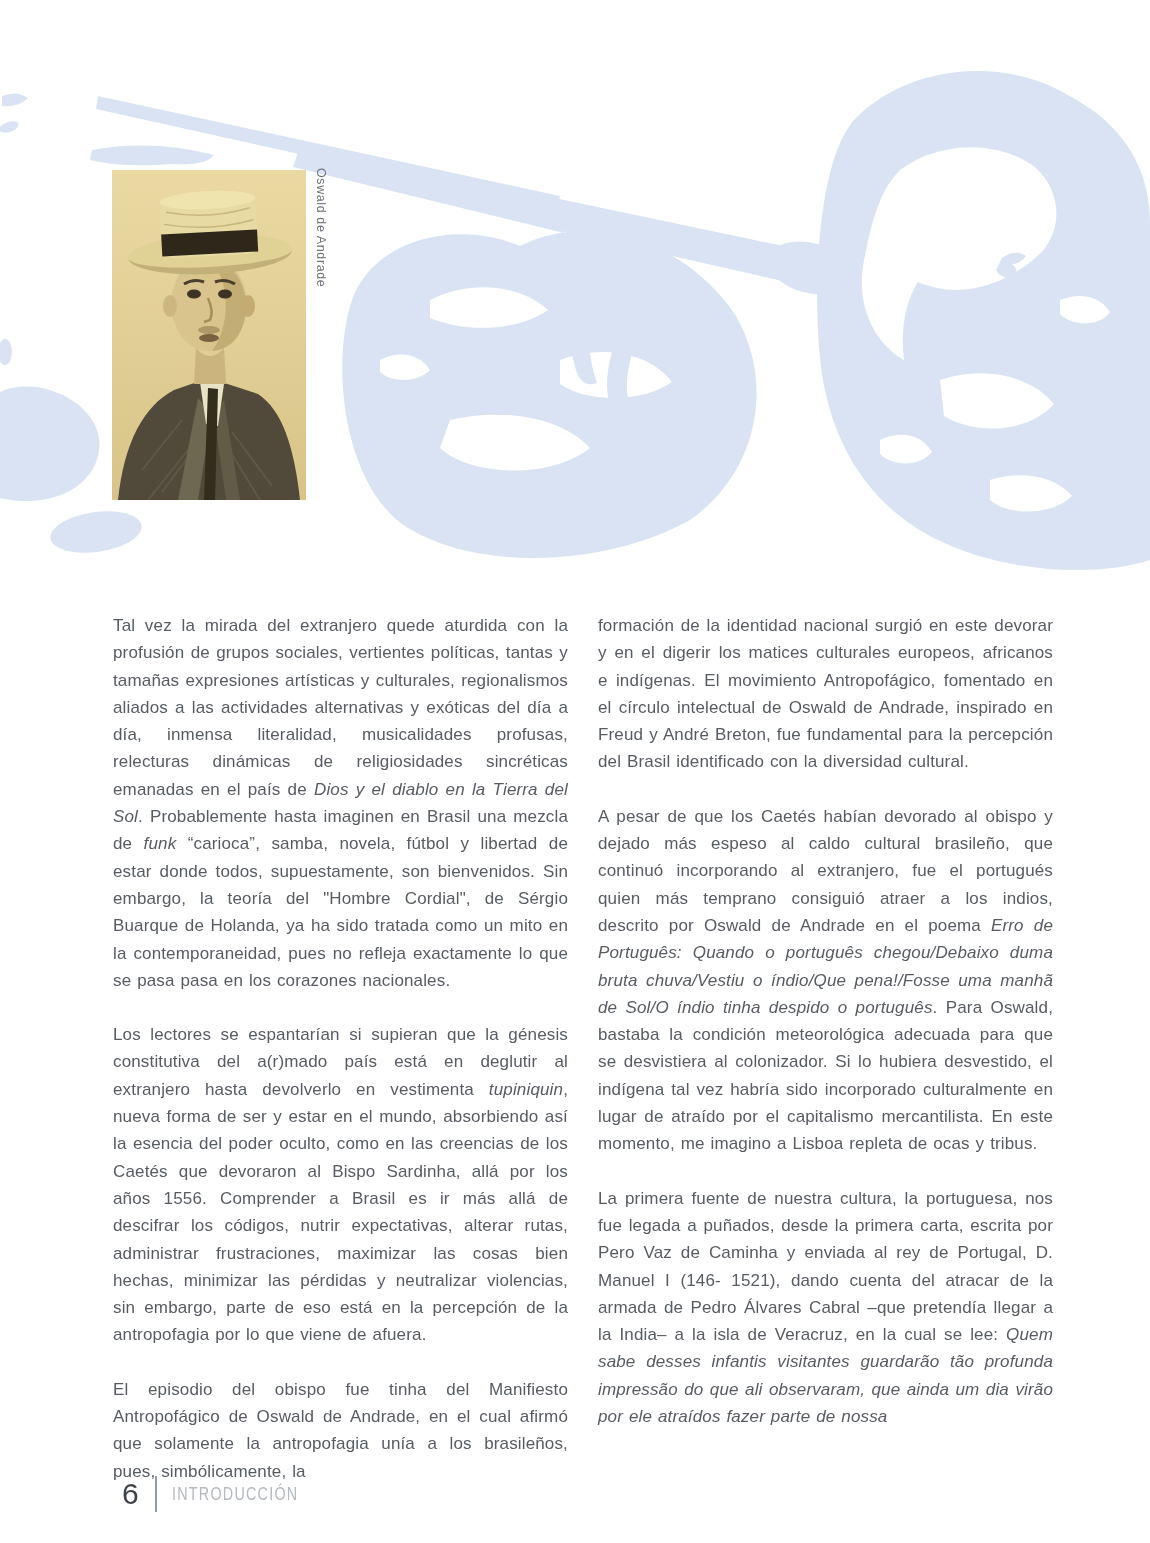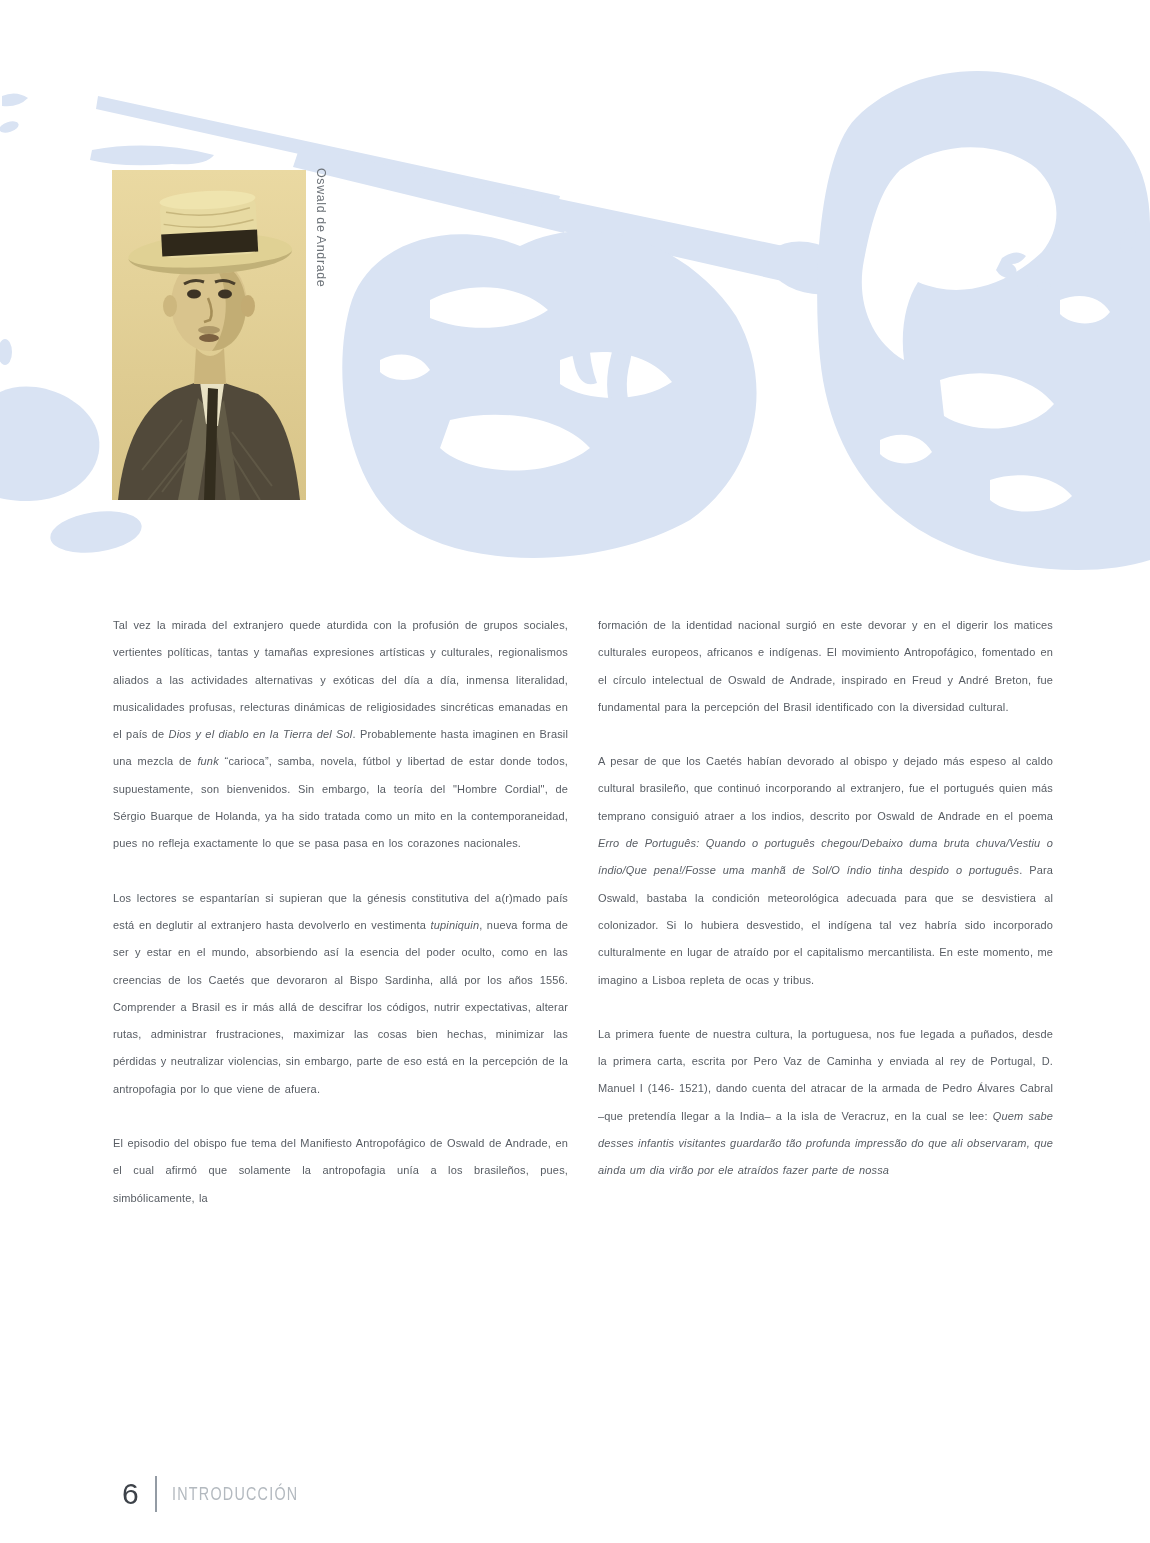--- a/index.html
+++ b/index.html
@@ -17,21 +17,21 @@
     writing-mode:vertical-rl;
     font-size:12.5px;color:#6e747a;letter-spacing:0.6px;white-space:nowrap;
   }
   .columns{
     position:absolute;left:113px;top:612px;width:940px;
     display:flex;gap:30px;
   }
   .col{width:455px;}
   .col p{
     margin:0 0 27px 0;
-    font-size:11px;line-height:27.3px;color:#575c63;
+    font-size:17px;line-height:27.3px;color:#575c63;
     text-align:justify;letter-spacing:0.15px;word-spacing:1px;
   }
   .col p:last-child{margin-bottom:0;}
   .it{font-style:italic;}
   .page-footer{
     position:absolute;left:122px;top:1472px;height:44px;
     display:flex;align-items:center;
   }
   .page-number{
     font-size:30px;color:#3d4249;line-height:1;
@@ -126,21 +126,21 @@
       </g>
     </svg>
   </figure>
 
   <div class="photo-caption">Oswald de Andrade</div>
 
   <main class="columns">
     <div class="col">
       <p><span>Tal vez la mirada del extranjero quede aturdida con la profusión de grupos sociales, vertientes políticas, tantas y tamañas expresiones artísticas y culturales, regionalismos aliados a las actividades alternativas y exóticas del día a día, inmensa literalidad, musicalidades profusas, relecturas dinámicas de religiosidades sincréticas emanadas en el país de </span><span class="it">Dios y el diablo en la Tierra del Sol</span><span>. Probablemente hasta imaginen en Brasil una mezcla de </span><span class="it">funk</span><span> “carioca”, samba, novela, fútbol y libertad de estar donde todos, supuestamente, son bienvenidos. Sin embargo, la teoría del "Hombre Cordial", de Sérgio Buarque de Holanda, ya ha sido tratada como un mito en la contemporaneidad, pues no refleja exactamente lo que se pasa pasa en los corazones nacionales.</span></p>
       <p><span>Los lectores se espantarían si supieran que la génesis constitutiva del a(r)mado país está en deglutir al extranjero hasta devolverlo en vestimenta </span><span class="it">tupiniquin</span><span>, nueva forma de ser y estar en el mundo, absorbiendo así la esencia del poder oculto, como en las creencias de los Caetés que devoraron al Bispo Sardinha, allá por los años 1556. Comprender a Brasil es ir más allá de descifrar los códigos, nutrir expectativas, alterar rutas, administrar frustraciones, maximizar las cosas bien hechas, minimizar las pérdidas y neutralizar violencias, sin embargo, parte de eso está en la percepción de la antropofagia por lo que viene de afuera.</span></p>
-      <p><span>El episodio del obispo fue tema del Manifiesto Antropofágico de Oswald de Andrade, en el cual afirmó que solamente la antropofagia unía a los brasileños, pues, simbólicamente, la</span></p>
+      <p><span>El episodio del obispo fue tinha del Manifiesto Antropofágico de Oswald de Andrade, en el cual afirmó que solamente la antropofagia unía a los brasileños, pues, simbólicamente, la</span></p>
     </div>
     <div class="col">
       <p><span>formación de la identidad nacional surgió en este devorar y en el digerir los matices culturales europeos, africanos e indígenas. El movimiento Antropofágico, fomentado en el círculo intelectual de Oswald de Andrade, inspirado en Freud y André Breton, fue fundamental para la percepción del Brasil identificado con la diversidad cultural.</span></p>
       <p><span>A pesar de que los Caetés habían devorado al obispo y dejado más espeso al caldo cultural brasileño, que continuó incorporando al extranjero, fue el portugués quien más temprano consiguió atraer a los indios, descrito por Oswald de Andrade en el poema </span><span class="it">Erro de Português: Quando o português chegou/Debaixo duma bruta chuva/Vestiu o índio/Que pena!/Fosse uma manhã de Sol/O índio tinha despido o português</span><span>. Para Oswald, bastaba la condición meteorológica adecuada para que se desvistiera al colonizador. Si lo hubiera desvestido, el indígena tal vez habría sido incorporado culturalmente en lugar de atraído por el capitalismo mercantilista. En este momento, me imagino a Lisboa repleta de ocas y tribus.</span></p>
       <p><span>La primera fuente de nuestra cultura, la portuguesa, nos fue legada a puñados, desde la primera carta, escrita por Pero Vaz de Caminha y enviada al rey de Portugal, D. Manuel I (146- 1521), dando cuenta del atracar de la armada de Pedro Álvares Cabral –que pretendía llegar a la India– a la isla de Veracruz, en la cual se lee: </span><span class="it">Quem sabe desses infantis visitantes guardarão tão profunda impressão do que ali observaram, que ainda um dia virão por ele atraídos fazer parte de nossa</span></p>
     </div>
   </main>
 
   <footer class="page-footer">
     <span class="page-number">6</span>

